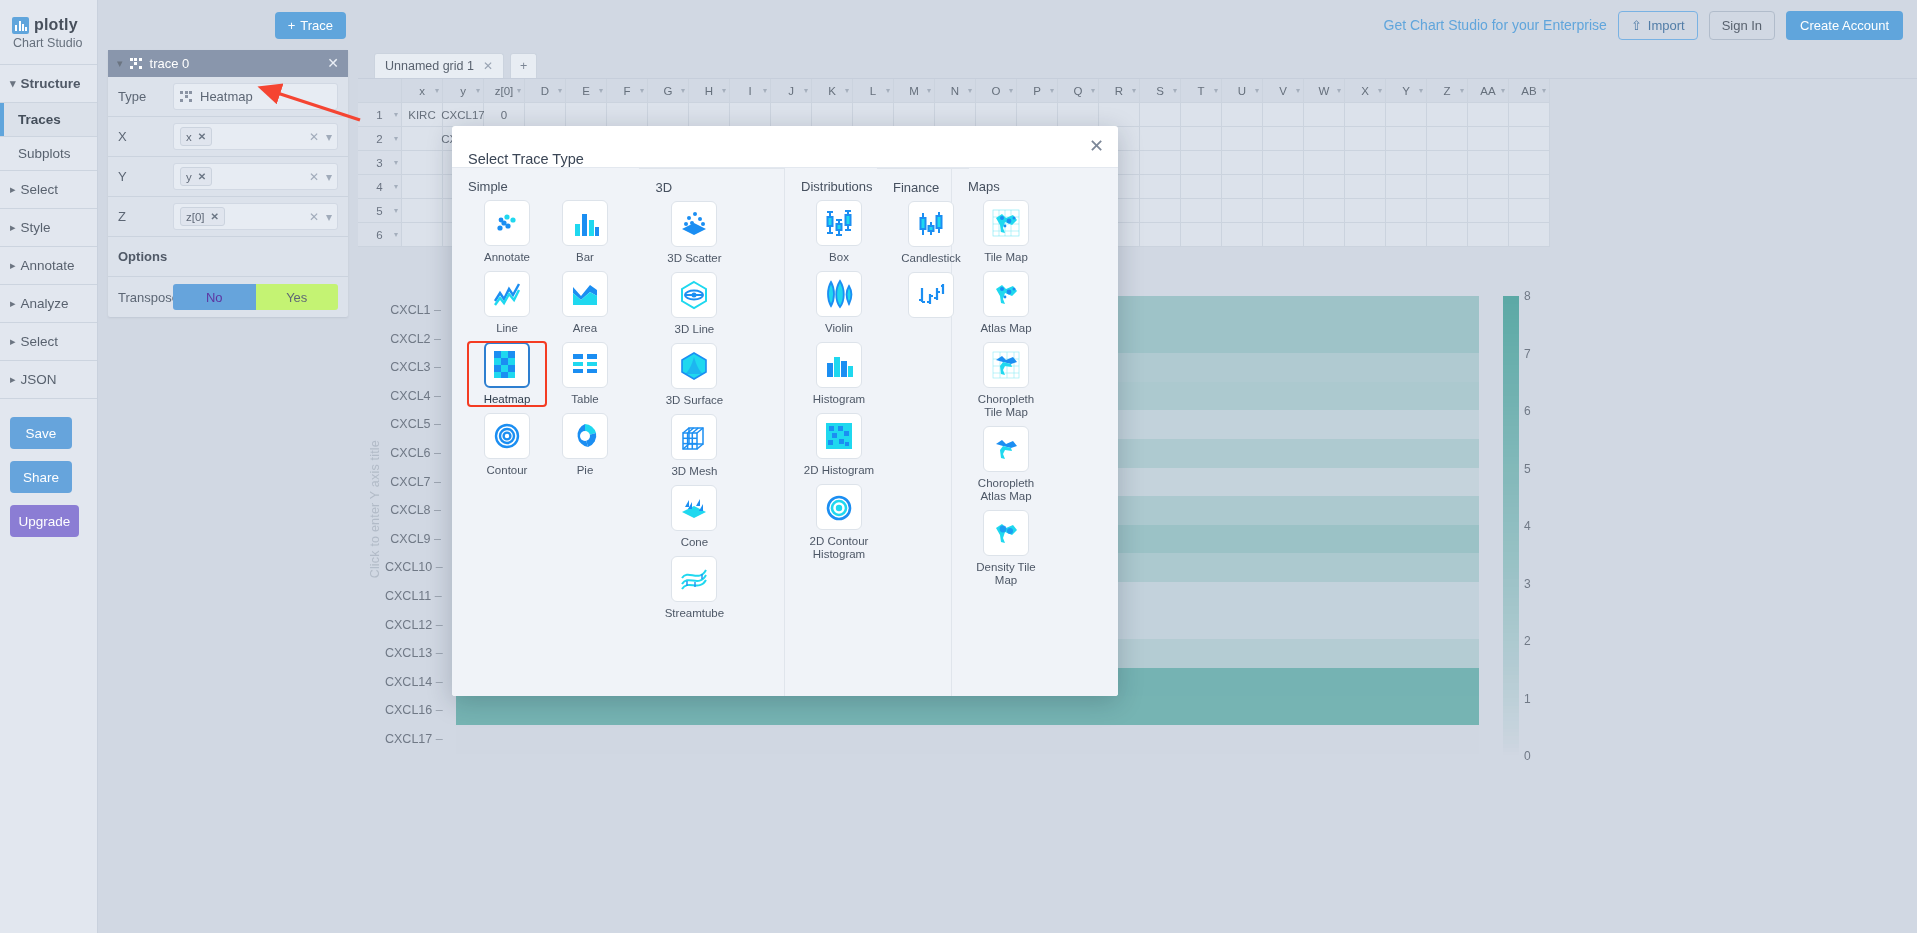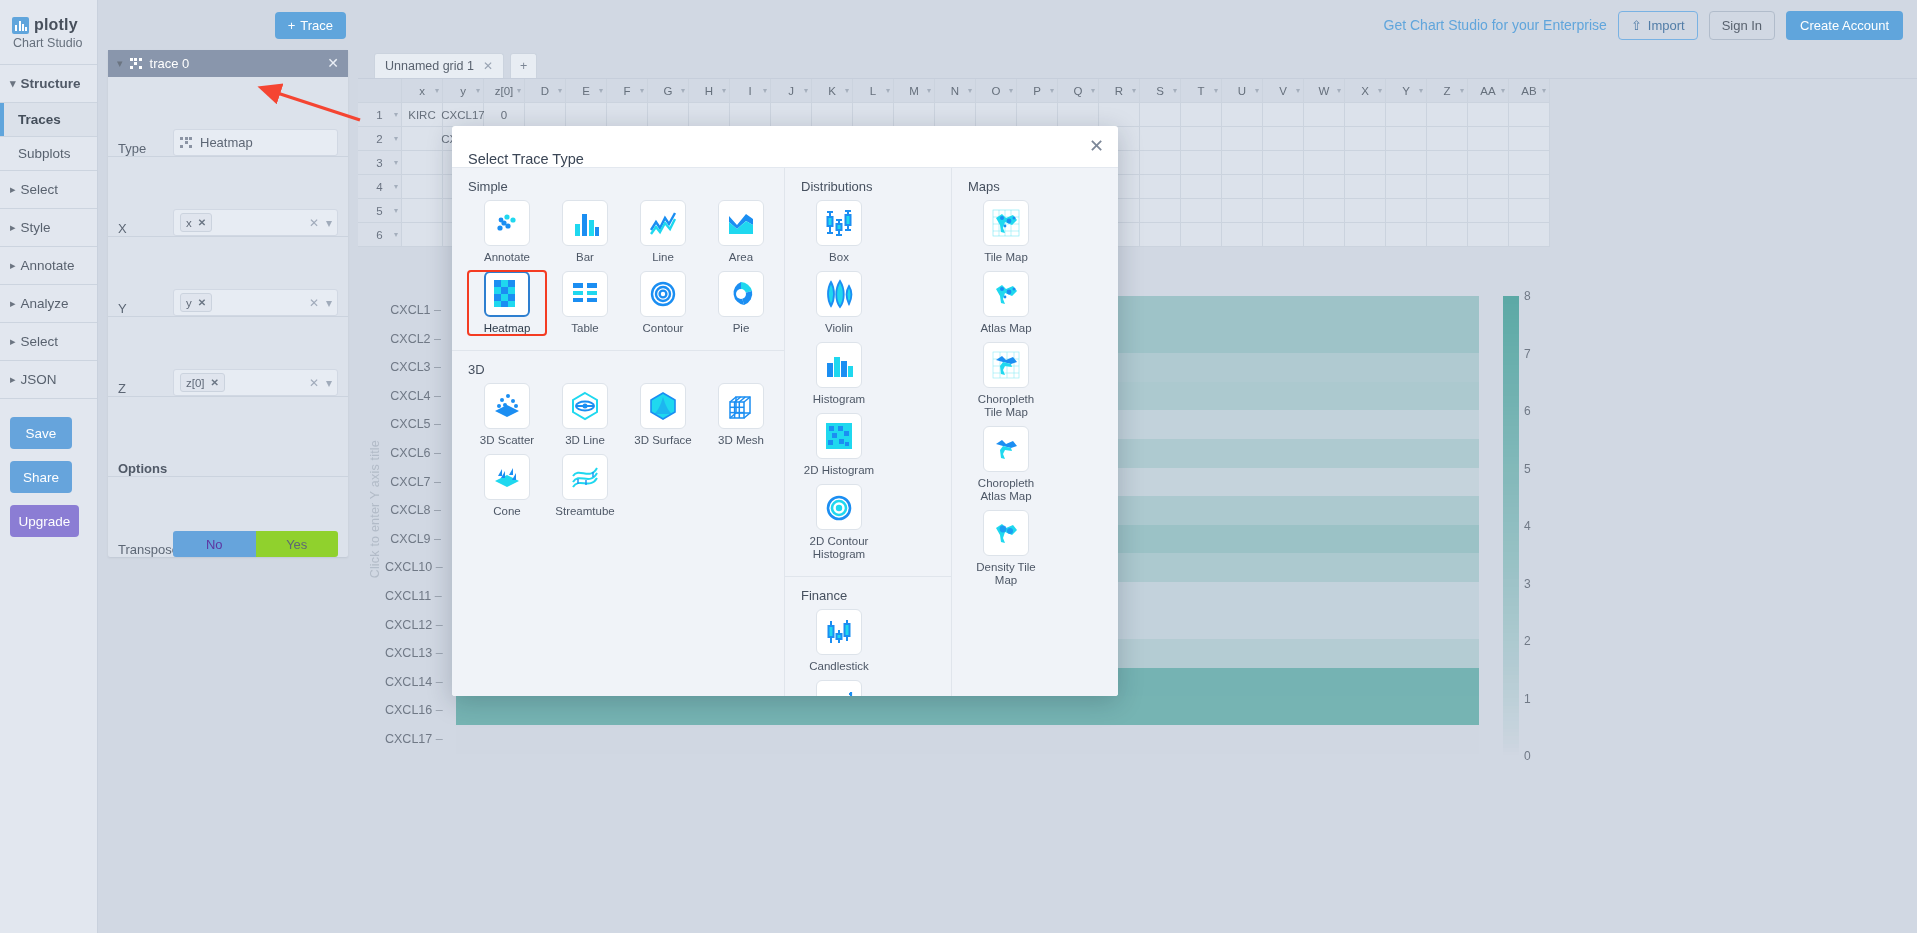--- a/index.html
+++ b/index.html
@@ -81,43 +81,43 @@
   }
   .card-head {
     background: #7c8ba3; color: #fff; height: 27px;
     display: flex; align-items: center; gap: 7px; padding: 0 9px;
     font-size: 13px; position: relative;
   }
   .card-head .x { position: absolute; right: 9px; top: 5px; font-size: 14px; cursor: pointer; color:#e9eef5;}
   .hm-ico { display:inline-block; width:13px; height:11px; position:relative; }
   .hm-ico b {position:absolute; width:3px; height:3px; background:#fff;}
   .row {
-    display: flex; align-items: flex-end; min-height: 40px;
-    border-bottom: 1px solid #c6cfdb; padding: 0 10px; margin-top: 40px;
+    display: flex; align-items: center; min-height: 40px;
+    border-bottom: 1px solid #c6cfdb; padding: 0 10px;
   }
   .row:last-child { border-bottom: none; }
   .row-label { width: 55px; font-size: 13px; color: #4a5565; }
   .fld {
     flex: 1; background: #e5eaf2; border: 1px solid #ccd4e0; border-radius: 3px;
     height: 27px; display: flex; align-items: center; padding: 0 6px;
     font-size: 13px; color: #4a5565; position: relative;
   }
   .fld.type-fld { gap: 7px; }
   .pill {
     background: #dde3ec; border: 1px solid #c6cfdb; border-radius: 3px;
     height: 19px; padding: 0 5px; display: flex; align-items: center; gap: 6px;
     font-size: 11.5px; color: #4e5869;
   }
   .pill .x { font-size: 10px; cursor: pointer; color:#5a6677; font-weight:bold;}
   .fld-ctrls { position:absolute; right:5px; display:flex; gap:7px; align-items:center; color:#96a2b3; font-size:12px;}
   .opt-head { font-weight: bold; font-size: 13px; color: #3d4756; }
   .seg { display: flex; flex: 1; height: 26px; border-radius: 3px; overflow: hidden; }
   .seg > div {
     flex: 1; display: flex; align-items: center; justify-content: center;
-    font-size: 13px; cursor: pointer; background: #84cc16; color: #4c5666;
+    font-size: 13px; cursor: pointer; background: #bef264; color: #4c5666;
   }
   .seg > div.on { background: #559ad9; color: #4c1d95; }
 
   
   .sheet-area { position: absolute; left: 358px; top: 0; right: 0; height: 286px; }
   .topbar { height: 50px; display: flex; align-items: center; justify-content: flex-end; padding-right: 14px; gap: 11px; }
   .ent-link { color: #4e9bd8; font-size: 14px; cursor: pointer; }
   .btn-o {
     height: 29px; padding: 0 12px; border-radius: 4px; background: transparent;
     font-size: 13px; cursor: pointer; font-family: inherit;
@@ -176,21 +176,21 @@
     background: #fff; border-radius: 3px; box-shadow: 0 6px 26px rgba(20,30,50,.22);
     display: flex; flex-direction: column; overflow: hidden;
   }
   .modal-head {
     height: 42px; display: flex; align-items: flex-end; padding: 0 16px;
     border-bottom: 1px solid #e3e8ef; position: relative; flex: none;
   }
   .modal-title { font-size: 14.5px; color: #3b4656; }
   .modal-x { position: absolute; right: 14px; top: 11px; font-size: 18px; color: #7c8798; cursor: pointer; line-height: 1; }
   .modal-body { flex: 1; background: #f0f3f8; display: flex; overflow: hidden; }
-  .mcol { display: flex; flex-direction: column; }
+  .mcol { display: flex; flex-direction: row; }
   .mcol.c1 { width: 333px; border-right: 1px solid #e0e5ec; }
   .mcol.c2 { width: 167px; border-right: 1px solid #e0e5ec; }
   .mcol.c3 { width: 166px; }
   .msec { padding: 11px 0 8px 16px; }
   .msec + .msec { border-top: 1px solid #e0e5ec; }
   .msec-title { font-size: 13px; color: #46505f; margin-bottom: 6px; }
   .tiles { display: flex; flex-wrap: wrap; gap: 0; }
   .tile {
     width: 78px; display: flex; flex-direction: column; align-items: center;
     cursor: pointer; margin-bottom: 7px;

